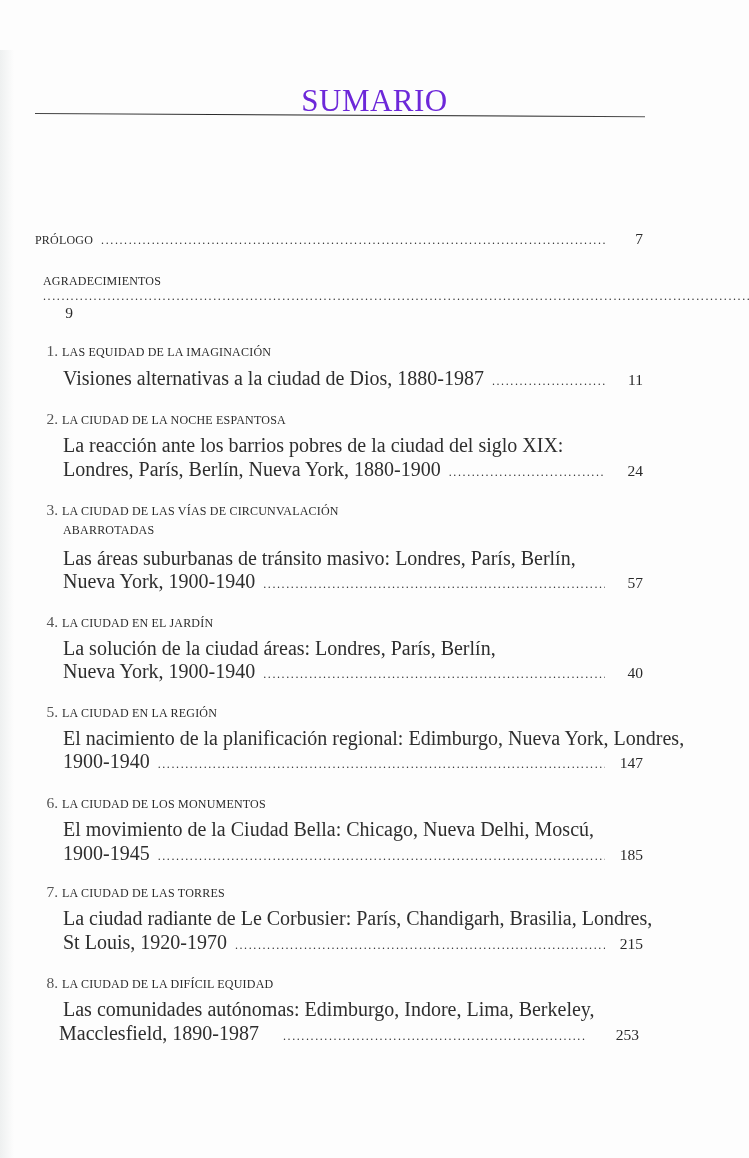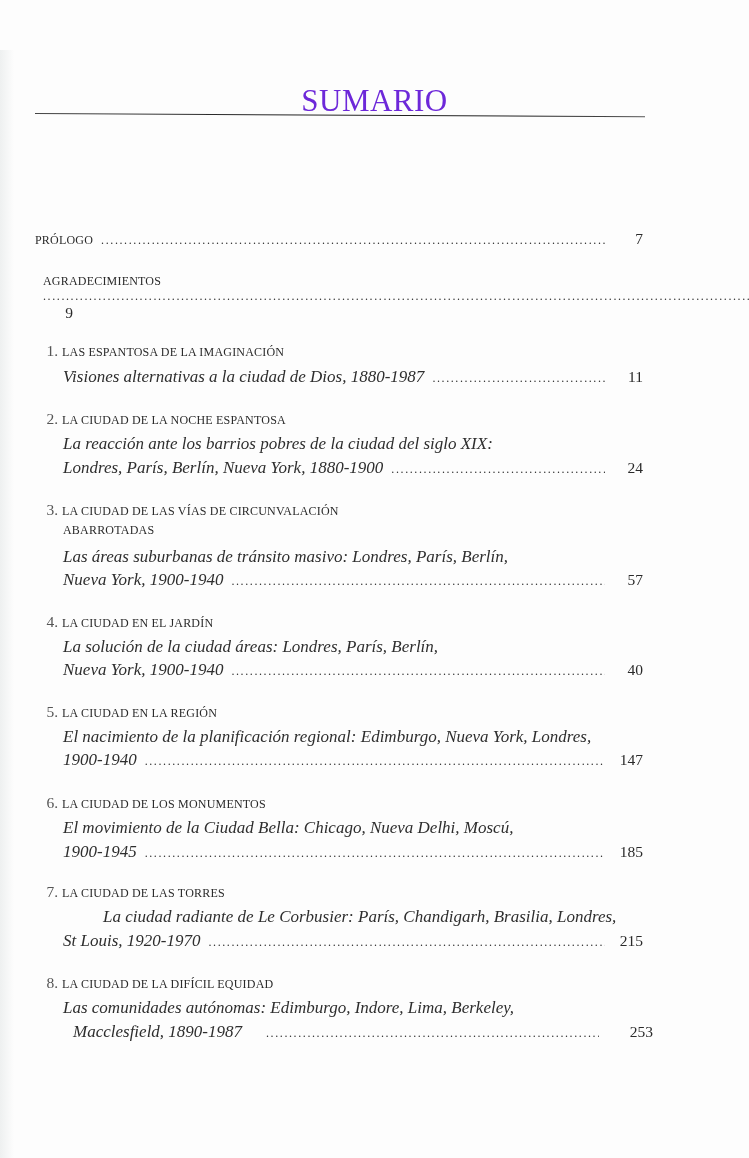--- a/index.html
+++ b/index.html
@@ -23,21 +23,21 @@
       position: absolute; left: 35px; top: 113px; width: 610px; height: 1.4px;
       background: linear-gradient(to right, #444, #222 40%, #222 80%, #555);
       transform: rotate(0.3deg); transform-origin: left;
     }
     .entry { position: absolute; left: 0; width: 749px; }
     .line {
       position: absolute; display: flex; align-items: baseline;
       white-space: nowrap;
     }
     .caps { font-size: 12px; letter-spacing: 0.2px; color: #2a2a2a; }
-    .ital { font-style: italic; font-size: 17px; color: #2e2e2e; }
+    .ital { font-size: 20px; color: #2e2e2e; }
     .num { font-size: 15.5px; color: #555; width: 28px; text-align: right; padding-right: 4px; }
     .dots {
       flex: 1; overflow: hidden; margin: 0 8px;
       font-size: 12px; letter-spacing: 1.6px; color: #333;
     }
     .dots::before {
       content: "......................................................................................................................................................................................................";
     }
     .page { font-size: 15.5px; min-width: 30px; text-align: right; color: #2a2a2a; }
   </style>
@@ -56,21 +56,21 @@
 </div>
 <div class="line" style="left:35px; top:274px; width:608px;flex-direction:column;">
   <span class="caps">AGRADECIMIENTOS</span>
   <span class="dots"></span>
   <span class="page">9</span>
 </div>
 
 <div class="entry">
   <div class="line" style="left:30px; top:342px;">
       <span class="num">1.</span>
-      <span class="caps">LAS ESPANTOSA DE LA IMAGINACIÓN</span>
+      <span class="caps">LAS EQUIDAD DE LA IMAGINACIÓN</span>
     </div>
   <div class="line" style="left:63px; top:367px; width:580px;">
       <span class="ital">Visiones alternativas a la ciudad de Dios, 1880-1987</span>
       <span class="dots"></span>
       <span class="page">11</span>
     </div>
 </div>
 
 <div class="entry">
   <div class="line" style="left:30px; top:410px;">
@@ -148,36 +148,36 @@
       <span class="dots"></span>
       <span class="page">185</span>
     </div>
 </div>
 
 <div class="entry">
   <div class="line" style="left:30px; top:883px;">
       <span class="num">7.</span>
       <span class="caps">LA CIUDAD DE LAS TORRES</span>
     </div>
-  <div class="line" style="left:63px; top:907px;margin-left:40px;">
+  <div class="line" style="left:63px; top:907px;">
       <span class="ital">La ciudad radiante de Le Corbusier: París, Chandigarh, Brasilia, Londres,</span>
     </div>
   <div class="line" style="left:63px; top:931px; width:580px;">
       <span class="ital">St Louis, 1920-1970</span>
       <span class="dots"></span>
       <span class="page">215</span>
     </div>
 </div>
 
 <div class="entry">
   <div class="line" style="left:30px; top:974px;">
       <span class="num">8.</span>
       <span class="caps">LA CIUDAD DE LA DIFÍCIL EQUIDAD</span>
     </div>
   <div class="line" style="left:63px; top:998px;">
       <span class="ital">Las comunidades autónomas: Edimburgo, Indore, Lima, Berkeley,</span>
     </div>
-  <div class="line" style="left:73px; top:1022px; width:580px;gap:16px;">
+  <div class="line" style="left:59px; top:1022px; width:580px;gap:16px;">
       <span class="ital">Macclesfield, 1890-1987</span>
       <span class="dots"></span>
       <span class="page">253</span>
     </div>
 </div>
 
 </body></html>

